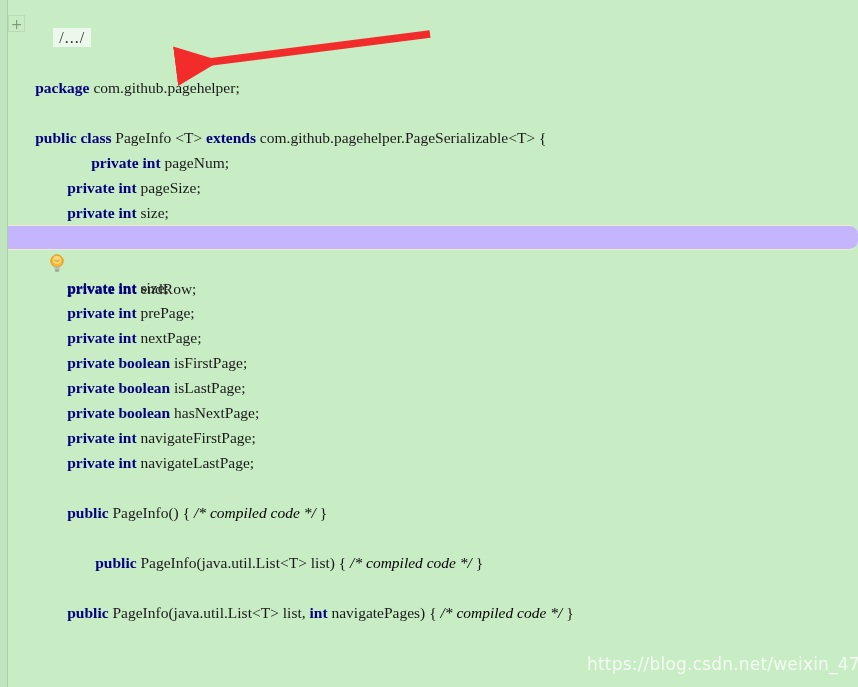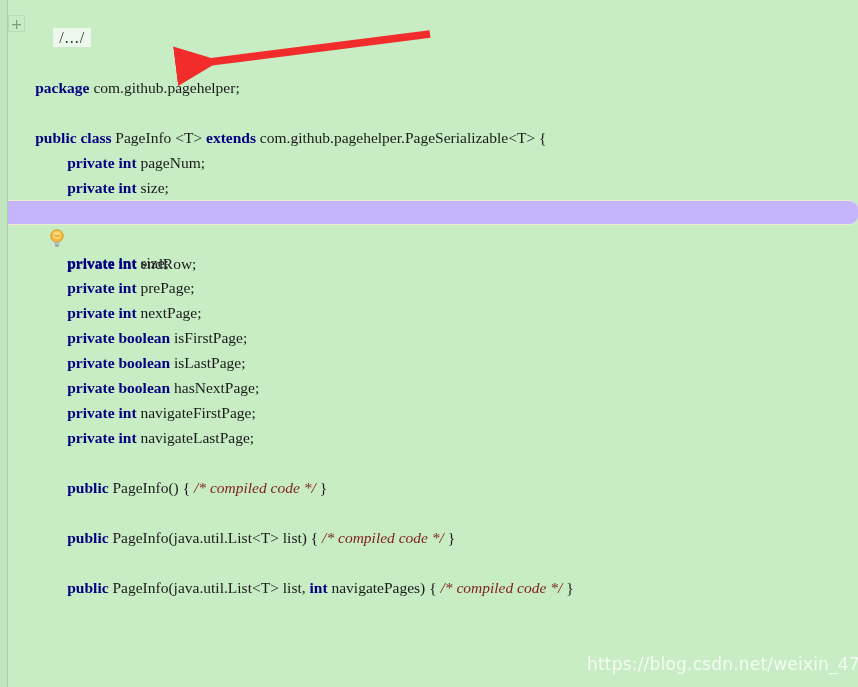--- a/index.html
+++ b/index.html
@@ -77,21 +77,21 @@
     background: #c4b5fd;
     border-top: 1px solid #f0ead0;
     border-bottom: 1px solid #f0ead0;
     border-radius: 9px;
   }
   .kw {
     color: #000080;
     font-weight: bold;
   }
   .cmt {
-    color: #7f1d1d;
+    color: #000000;
     font-style: italic;
   }
   .plain { color: #1a1a1a; }
 
   
   .fold-text {
     background: #edf8ec;
     padding: 1px 6px;
     color: #303030;
     font-family: "Liberation Serif", "DejaVu Serif", serif;
@@ -155,24 +155,27 @@
     <div class="line">
       <span class="kw">package</span><span class="plain"> com.github.pagehelper;</span>
     </div>
 
     <div class="line"></div>
 
     <div class="line">
       <span class="kw">public class</span><span class="plain"> PageInfo &lt;T&gt; </span><span class="kw">extends</span><span class="plain"> com.github.pagehelper.PageSerializable&lt;T&gt; {</span>
     </div>
 
-    <div class="line" style="padding-left:44px;">
+    <div class="line" style="padding-left:68px;">
       <span class="kw">private int</span><span class="plain"> pageNum;</span>
     </div>
 
+    <div class="line" style="padding-left:44px;">
+      <span class="kw">private int</span><span class="plain"> pageSize;</span>
+    </div>
 
     <div class="line" style="padding-left:44px;">
       <span class="kw">private int</span><span class="plain"> size;</span>
     </div>
 
     <div class="line" style="padding-left:44px;">
       <span class="kw">private int</span><span class="plain"> startRow;</span>
     </div>
 
     <div class="line hl" style="padding-left:44px;">
@@ -225,21 +228,21 @@
     </div>
 
     <div class="line"></div>
 
     <div class="line" style="padding-left:44px;">
       <span class="kw">public</span><span class="plain"> PageInfo() { </span><span class="cmt">/* compiled code */</span><span class="plain"> }</span>
     </div>
 
     <div class="line"></div>
 
-    <div class="line" style="padding-left:44px;">
+    <div class="line" style="padding-left:44px;margin-left:28px;">
       <span class="kw">public</span><span class="plain"> PageInfo(java.util.List&lt;T&gt; list) { </span><span class="cmt">/* compiled code */</span><span class="plain"> }</span>
     </div>
 
     <div class="line"></div>
 
     <div class="line" style="padding-left:44px;">
       <span class="kw">public</span><span class="plain"> PageInfo(java.util.List&lt;T&gt; list, </span><span class="kw">int</span><span class="plain"> navigatePages) { </span><span class="cmt">/* compiled code */</span><span class="plain"> }</span>
     </div>
 
   </div>

